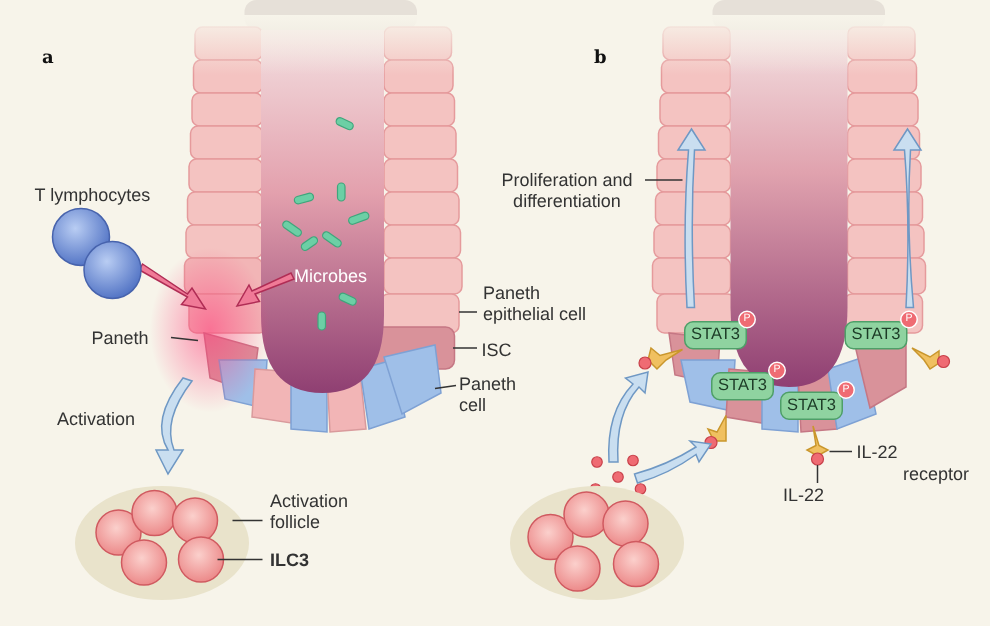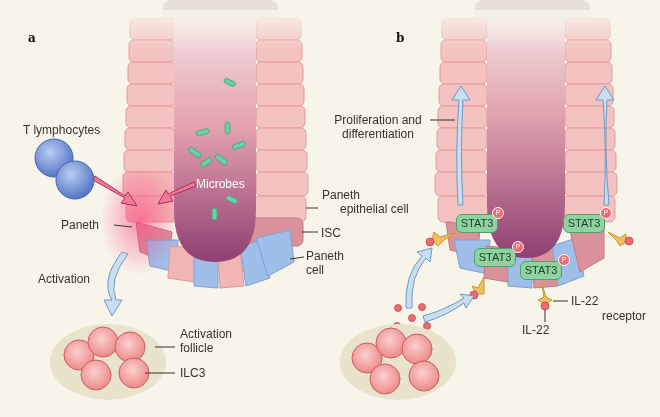--- a/index.html
+++ b/index.html
@@ -218,28 +218,28 @@
 <div style="position:absolute;left:600px;top:207px;width:10px;height:10px;border-radius:50%;background:#ef6b73;border:1px solid #fff;color:#fff;font-size:7px;line-height:10px;text-align:center;"><span>P</span></div>
 <div style="position:absolute;left:512px;top:241px;width:10px;height:10px;border-radius:50%;background:#ef6b73;border:1px solid #fff;color:#fff;font-size:7px;line-height:10px;text-align:center;"><span>P</span></div>
 <div style="position:absolute;left:558px;top:254px;width:10px;height:10px;border-radius:50%;background:#ef6b73;border:1px solid #fff;color:#fff;font-size:7px;line-height:10px;text-align:center;"><span>P</span></div>
 
 <div class="panel" style="left:28px;top:31px;">a</div>
 <div class="panel" style="left:396px;top:31px;">b</div>
 
 <div class="lbl" style="left:23px;top:123px;">T lymphocytes</div>
 <div class="lbl" style="left:196px;top:177px;color:#fff;">Microbes</div>
 <div class="lbl" style="left:322px;top:188px;">Paneth</div>
-<div class="lbl" style="left:322px;top:202px;margin-left:18px;">epithelial cell</div>
+<div class="lbl" style="left:322px;top:202px;">epithelial cell</div>
 <div class="lbl" style="left:61px;top:218px;">Paneth</div>
 <div class="lbl" style="left:321px;top:226px;">ISC</div>
 <div class="lbl" style="left:306px;top:249px;">Paneth</div>
 <div class="lbl" style="left:306px;top:263px;">cell</div>
 <div class="lbl" style="left:38px;top:272px;">Activation</div>
 <div class="lbl" style="left:180px;top:327px;">Activation</div>
 <div class="lbl" style="left:180px;top:341px;">follicle</div>
-<div class="lbl" style="left:180px;top:366px;">ILC3</div>
+<div class="lbl" style="left:180px;top:366px;font-weight:bold;">ILC3</div>
 
 <div class="lbl center" style="left:328px;top:127px;width:100px;">differentiation</div>
 <div class="lbl center" style="left:328px;top:113px;width:100px;">Proliferation and</div>
 <div class="lbl" style="left:571px;top:294px;">IL-22</div>
 <div class="lbl" style="left:602px;top:309px;">receptor</div>
 <div class="lbl" style="left:522px;top:323px;">IL-22</div>
 </div>
 
 </body></html>

